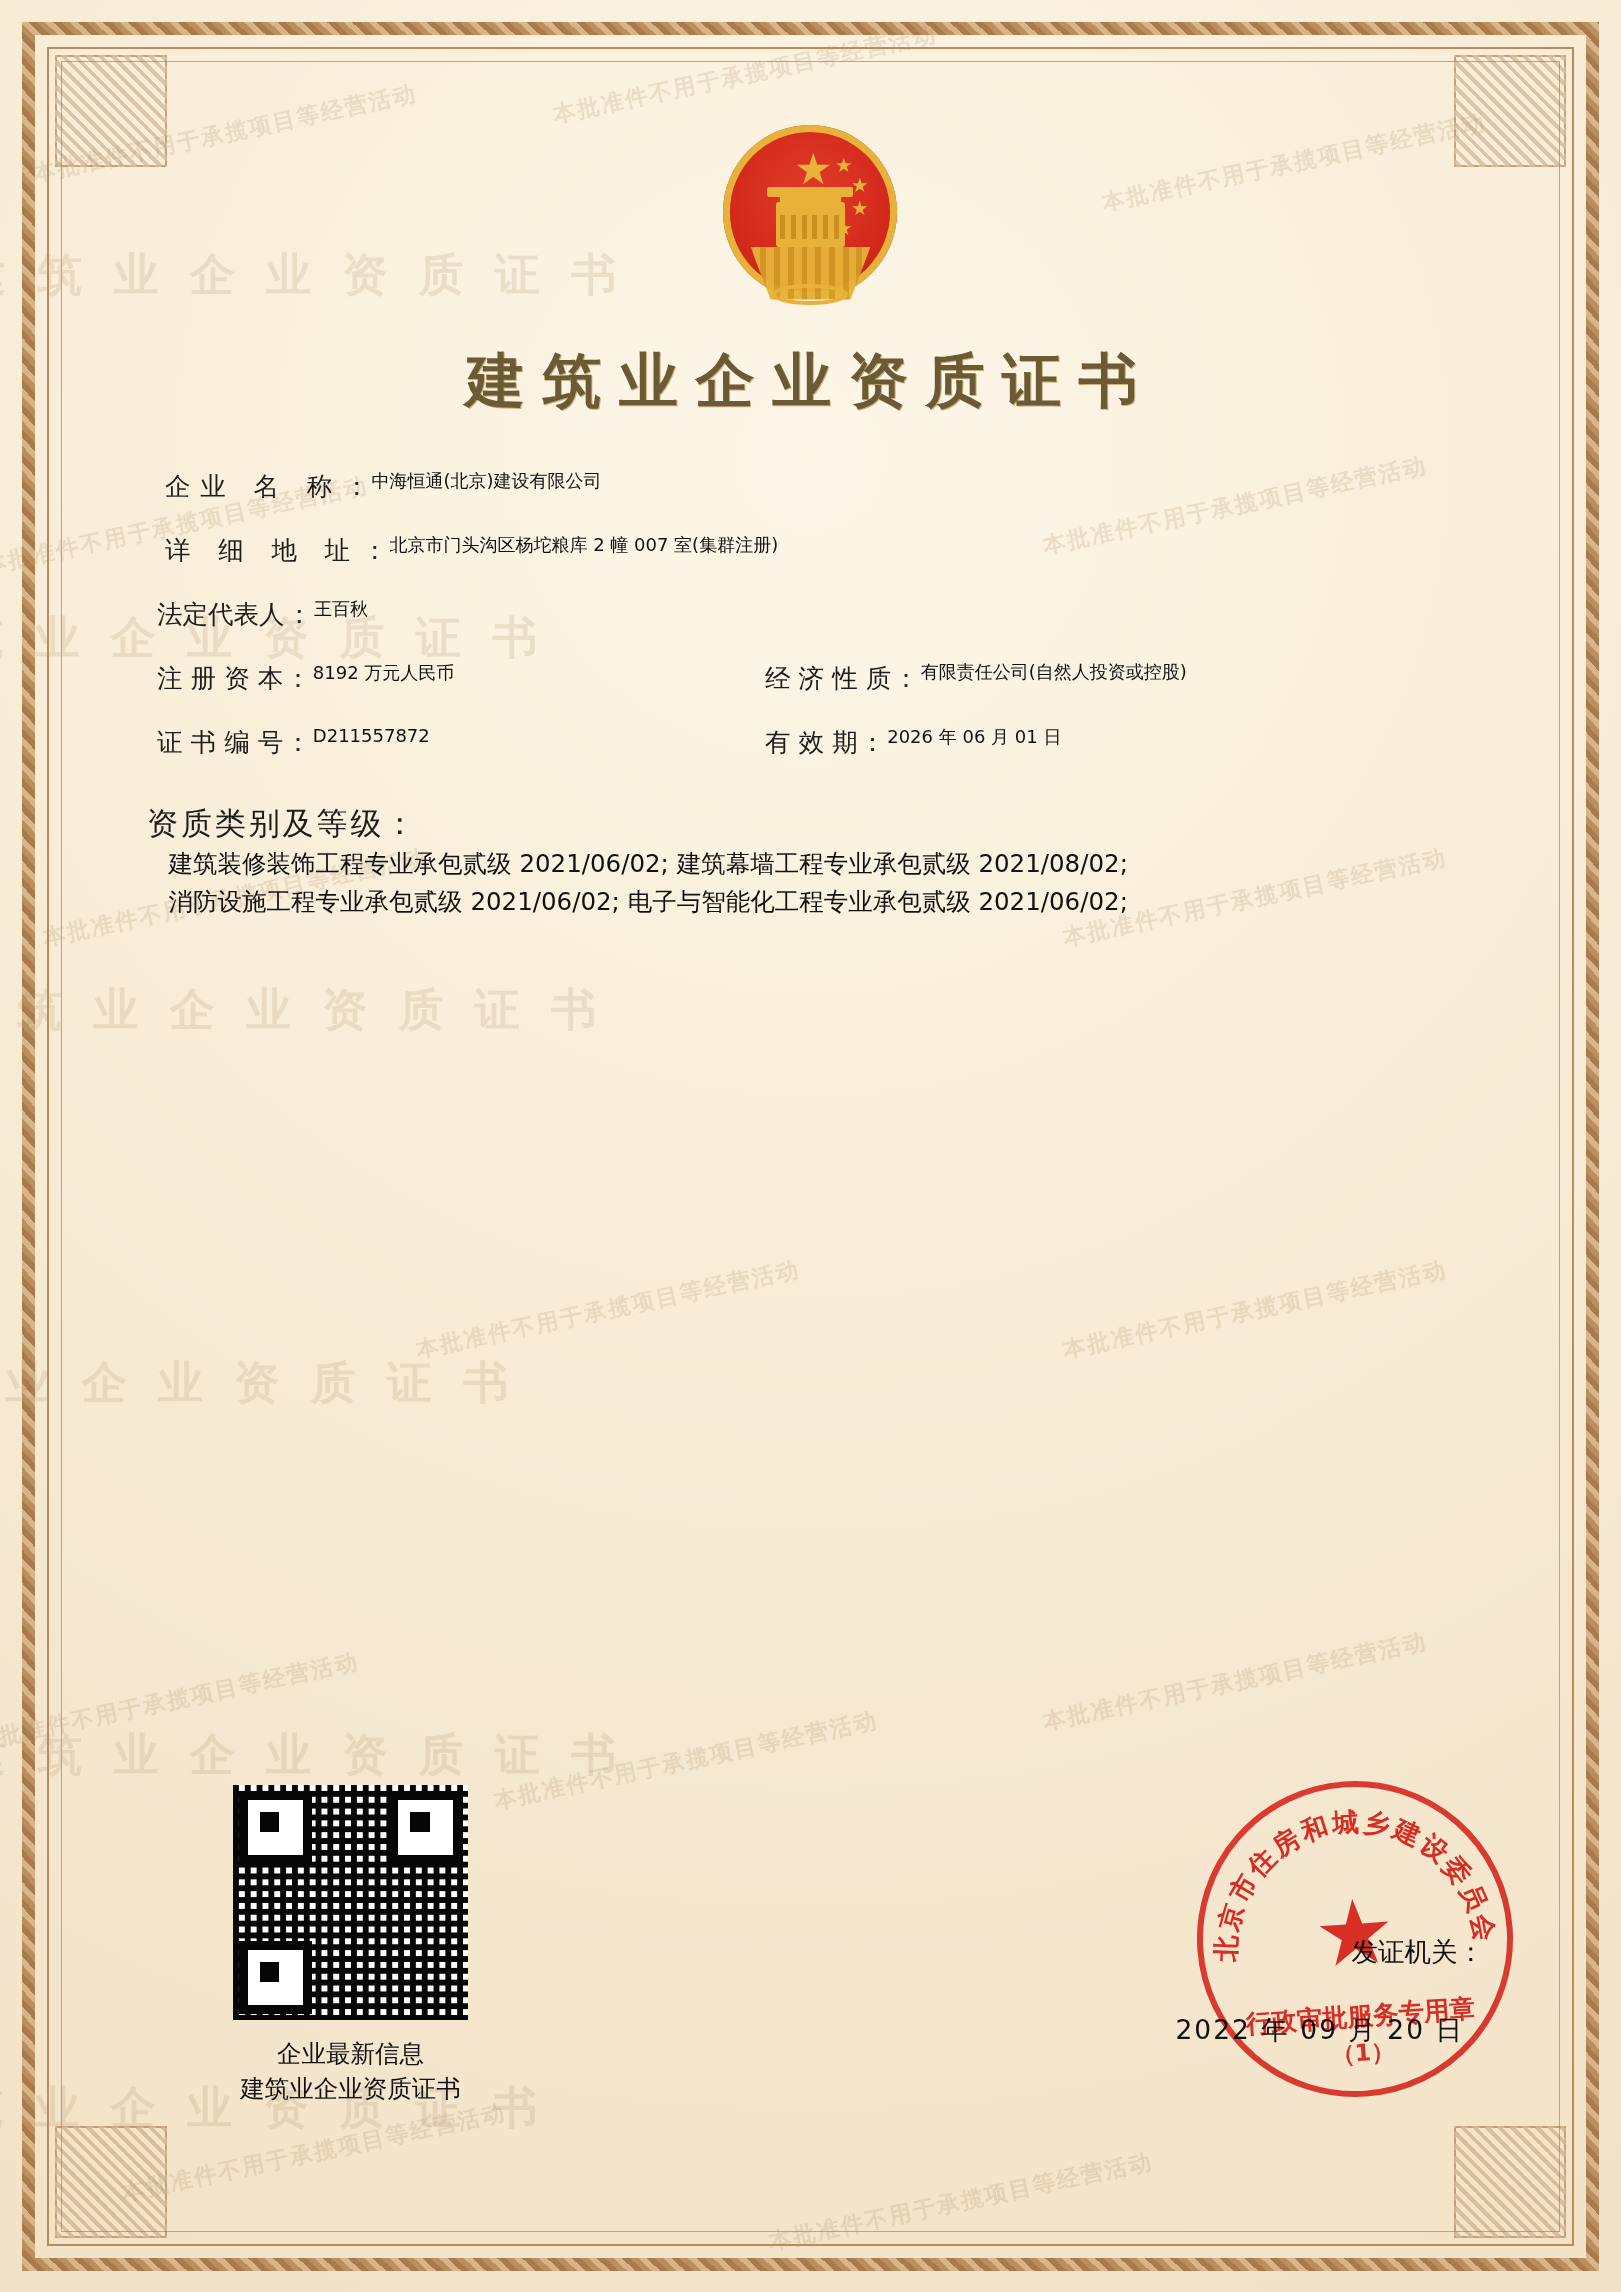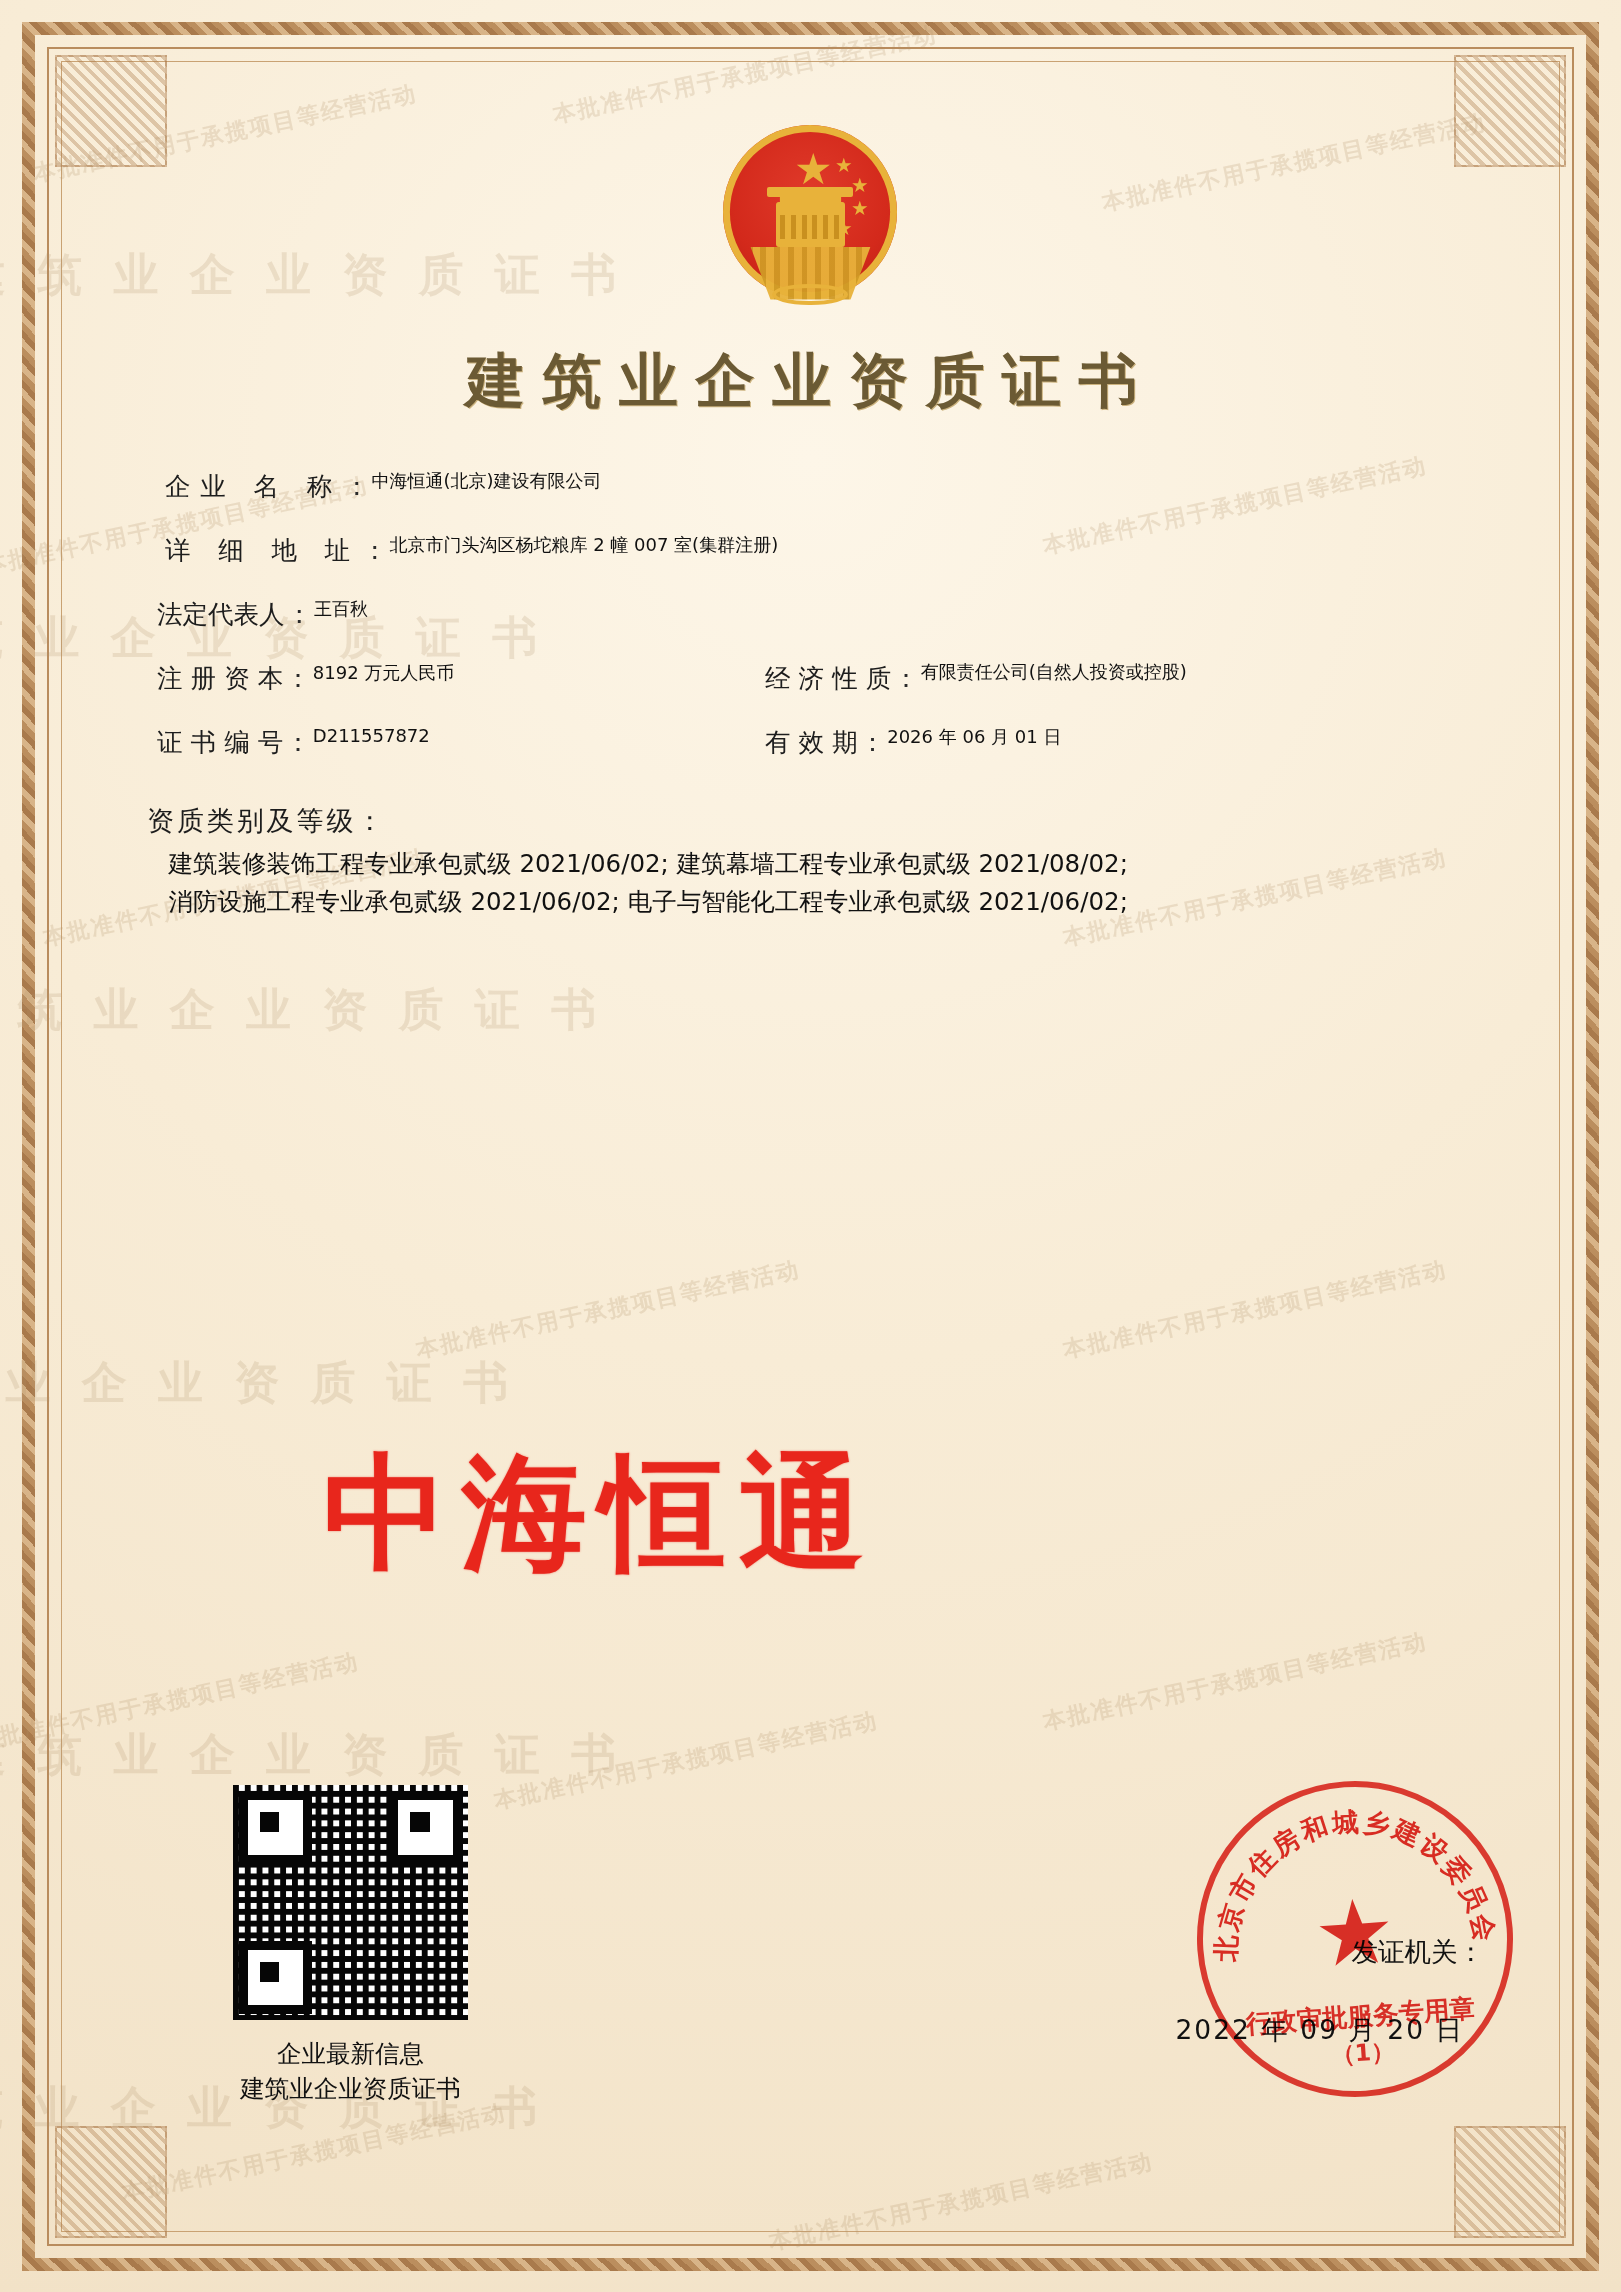--- a/index.html
+++ b/index.html
@@ -129,21 +129,21 @@
     font-size:18px;color:#111;
     font-family:"DejaVu Sans","Liberation Sans",sans-serif;
   }
   .col-left{width:608px;display:flex;align-items:flex-start;}
   .col-right{flex:1;display:flex;align-items:flex-start;}
   .val.wrap{max-width:353px;word-break:break-all;line-height:1.25;}
   .val.wrap2{max-width:421px;line-height:1.25;}
 
   .qual{margin:43px 0 0 59px;}
   .qual-title{
-    font-size:27px;letter-spacing:2.9px;color:#1d1d1d;margin-bottom:6px;
+    font-size:31px;letter-spacing:2.9px;color:#1d1d1d;margin-bottom:0;
     font-family:"DejaVu Sans","Liberation Sans",sans-serif;
   }
   .qual-body{
     font-size:24.5px;line-height:1.55;color:#111;margin-left:21.6px;
     font-family:"DejaVu Sans","Liberation Sans",sans-serif;
   }
 
   .redstamp-text{
     position:absolute;left:323px;top:1431px;
     font-size:125px;font-weight:bold;color:#e8261c;letter-spacing:13.7px;
@@ -309,21 +309,20 @@
     </div>
 
     <div class="qual">
       <div class="qual-title">资质类别及等级：</div>
       <div class="qual-body">建筑装修装饰工程专业承包贰级 2021/06/02; 建筑幕墙工程专业承包贰级 2021/08/02;</div>
       <div class="qual-body">消防设施工程专业承包贰级 2021/06/02; 电子与智能化工程专业承包贰级 2021/06/02;</div>
     </div>
 
   </div>
 
-  <div class="redstamp-text">中海恒通</div>
 
   <div class="qr-wrap">
     <div class="qr">
       <span class="fq a"></span>
         <span class="fq b"></span>
         <span class="fq c"></span>
     </div>
     <div class="qr-cap">
       <div>企业最新信息</div>
       <div>建筑业企业资质证书</div>

